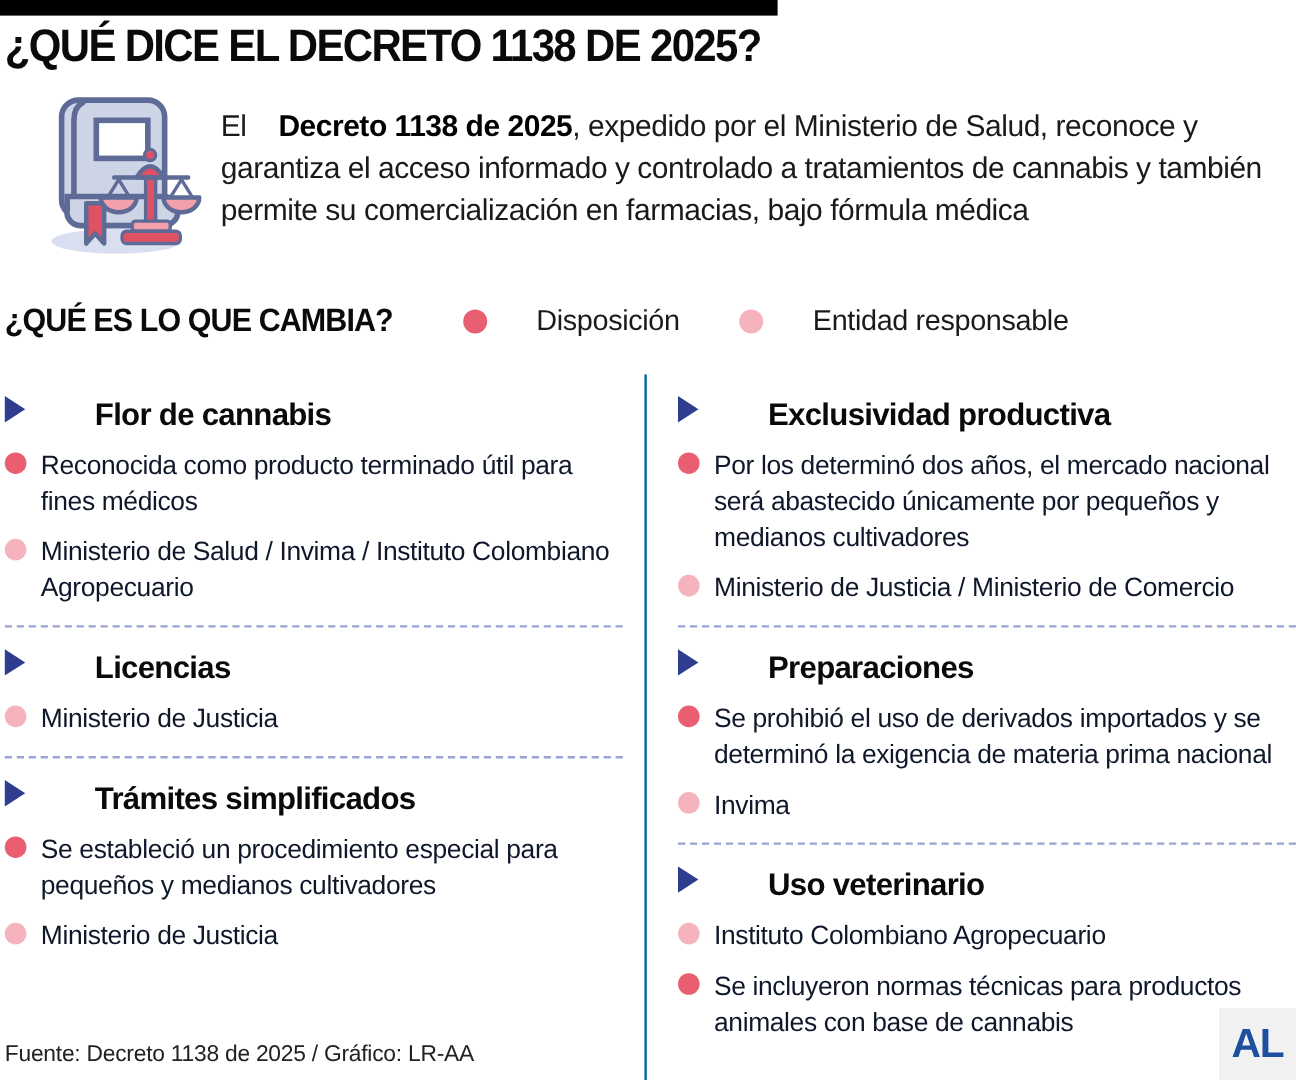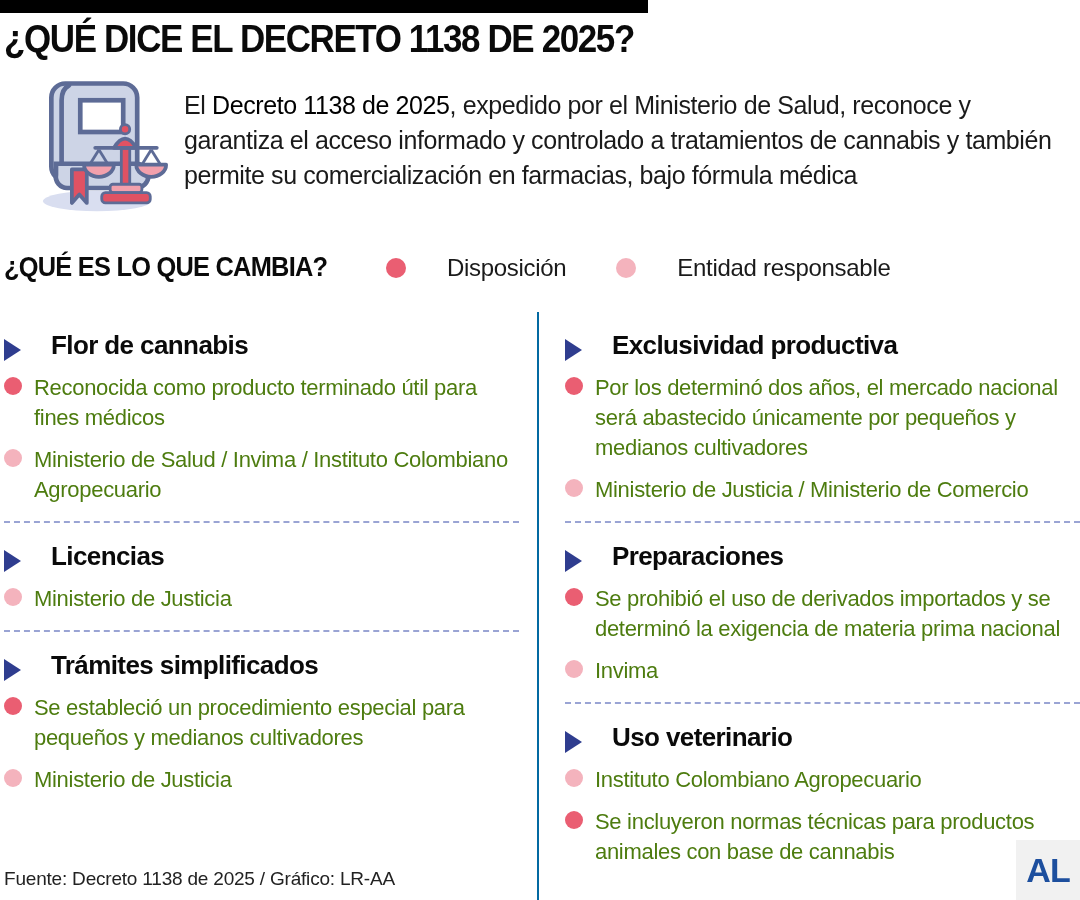--- a/index.html
+++ b/index.html
@@ -15,53 +15,53 @@
     font-size:38px;font-weight:bold;letter-spacing:-1.5px;color:#0a0a0a;
     transform:scaleX(.92);transform-origin:left top;white-space:nowrap;
   }
   
   .intro{position:absolute;left:28px;top:76px;width:1030px;display:flex;align-items:flex-start;}
   .intro-icon{width:140px;height:140px;flex:0 0 140px;margin-right:16px;}
   .intro-text{
     margin:12px 0 0 0;font-size:25px;line-height:35px;letter-spacing:-0.4px;
     color:#1a1a1a;max-width:880px;
   }
-  .intro-text b{font-weight:normal;color:#000;}
+  .intro-text b{font-weight:bold;color:#000;margin-left:20px;}
   
   .cambia-row{position:absolute;left:4px;top:252px;width:1060px;display:flex;align-items:center;}
   .cambia-heading{
     margin:0;font-size:27px;font-weight:bold;letter-spacing:-0.8px;
     transform:scaleX(.94);transform-origin:left center;white-space:nowrap;color:#0a0a0a;
   }
   .legend{display:flex;align-items:center;margin-left:38px;}
   .legend-item{display:flex;align-items:center;margin-right:50px;gap:27px;}
   .legend-dot{width:20px;height:20px;border-radius:50%;margin-right:14px;flex:0 0 20px;}
   .legend-dot.dark{background:#ea5e72;}
   .legend-dot.light{background:#f4b3bd;}
   .legend-label{font-size:24px;letter-spacing:-0.3px;color:#1a1a1a;white-space:nowrap;}
   
   .columns{position:absolute;left:4px;top:312px;right:0;bottom:0;display:flex;}
   .col{box-sizing:border-box;}
   .col-left{width:533px;padding-right:18px;}
   .col-right{flex:1;border-left:2px solid #0369a1;padding-left:26px;padding-right:10px;}
   .item{padding-top:16px;}
-  .item-head{display:flex;align-items:flex-end;margin:2px 0 12px 0;}
+  .item-head{display:flex;align-items:flex-start;margin:2px 0 12px 0;gap:28px;}
   .tri{
     width:0;height:0;flex:0 0 17px;margin-right:13px;
     border-top:11px solid transparent;border-bottom:11px solid transparent;
     border-left:17px solid #2f3d8f;
   }
   .item-title{
     margin:0;font-size:26px;font-weight:bold;letter-spacing:-0.6px;color:#0a0a0a;white-space:nowrap;
   }
   .row{display:flex;align-items:flex-start;margin:0 0 12px 0;}
   .dot{width:18px;height:18px;border-radius:50%;flex:0 0 18px;margin:4px 12px 0 0;}
   .dot.dark{background:#ea5e72;}
   .dot.light{background:#f4b3bd;}
-  .row p{margin:0;font-size:22px;line-height:30px;letter-spacing:-0.3px;color:#4d7c0f;max-width:478px;}
+  .row p{margin:0;font-size:22px;line-height:30px;letter-spacing:-0.3px;color:#0f172a;max-width:478px;}
   .dashed{border:0;border-top:2px dashed #9aa4d4;margin:16px 0 0 0;}
   .col-right .dashed{margin-right:-10px;}
   
   .footer-source{
     position:absolute;left:4px;bottom:10px;margin:0;font-size:19px;letter-spacing:-0.2px;color:#222;
   }
   .al-logo{
     position:absolute;right:0;bottom:0;width:64px;height:60px;background:#f1f1f1;
     display:flex;align-items:center;justify-content:center;
     color:#1d4f9e;font-size:34px;font-weight:bold;letter-spacing:-1px;

